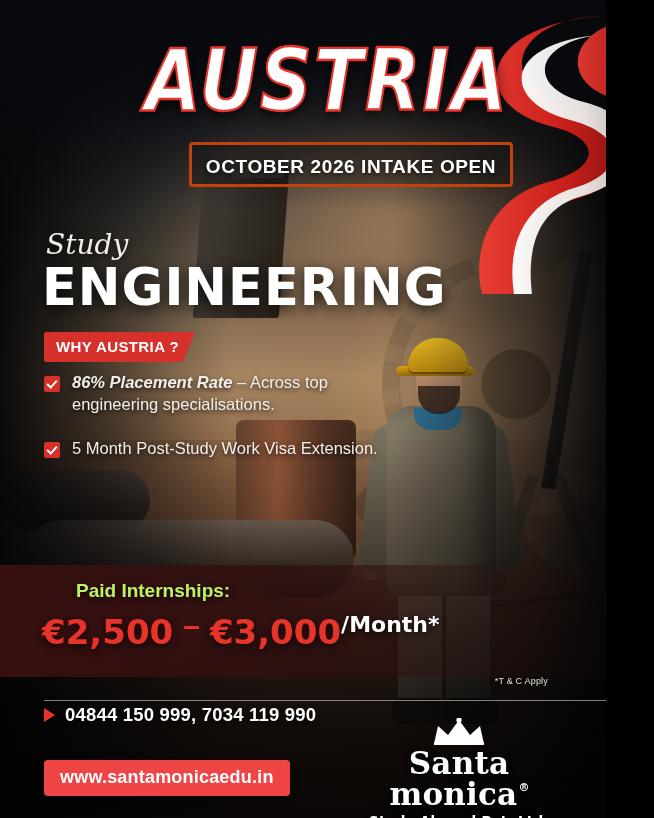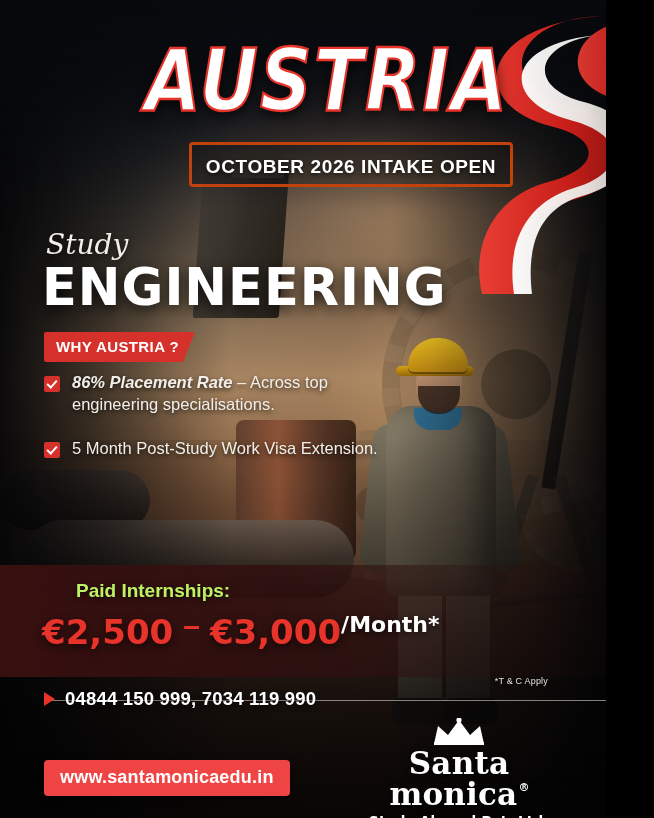--- a/index.html
+++ b/index.html
@@ -227,21 +227,21 @@
   .tc{
     position:absolute;right:58px;top:676px;color:#e7e2db;font-size:9px;letter-spacing:.2px;
     text-shadow:0 1px 3px rgba(0,0,0,.8);
   }
 
   
   .rule{
     position:absolute;left:44px;top:700px;width:566px;height:1px;background:rgba(235,228,220,.55);
   }
   .phone{
-    position:absolute;left:44px;top:688px;display:flex;align-items:center;
+    position:absolute;left:44px;top:704px;display:flex;align-items:center;
   }
   .tri{
     width:0;height:0;border-top:7px solid transparent;border-bottom:7px solid transparent;
     border-left:11px solid #e8332a;margin-right:10px;
   }
   .phone-text{
     color:#ffffff;font-size:18.5px;font-weight:bold;letter-spacing:.2px;
     text-shadow:0 2px 5px rgba(0,0,0,.7);
   }
   .web{

